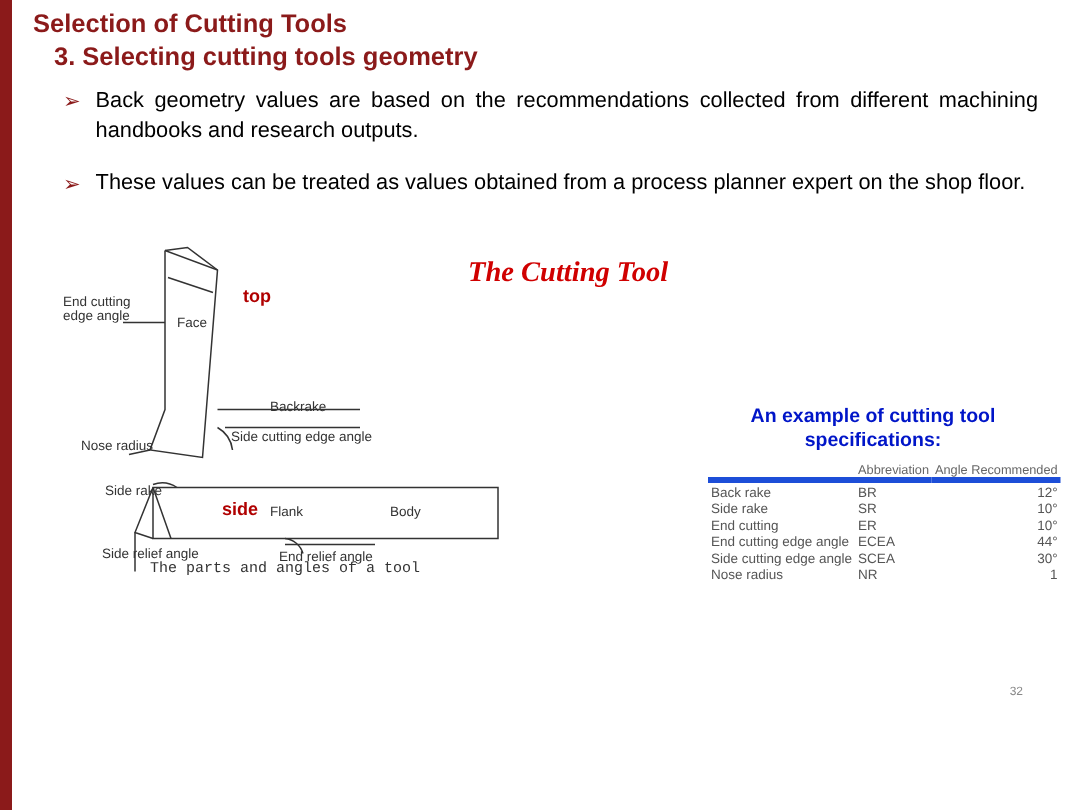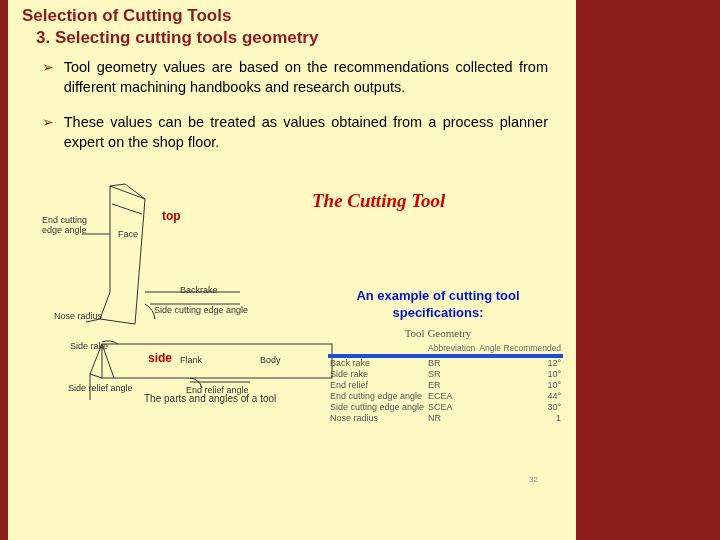--- a/index.html
+++ b/index.html
@@ -5,23 +5,23 @@
   * { box-sizing: border-box; margin: 0; padding: 0; }
   body {
     width: 720px;
     height: 540px;
     background: #8b1a1a;
     font-family: Verdana, Geneva, sans-serif;
     overflow: hidden;
     position: relative;
   }
   .slide {
-    background: #fef9c3;
+    background: #ffffff;
     margin: 0 0 0 8px;
-    width: 568px;
+    width: 712px;
     height: 540px;
     padding: 6px 18px 6px 14px;
   }
   .title {
     font-size: 17px;
     font-weight: bold;
     color: #8b1a1a;
     margin-bottom: 2px;
   }
   .subtitle {
@@ -88,24 +88,23 @@
     font-size: 9px;
     color: #333;
     line-height: 1.05;
   }
   .dlabel.top { color: #b00000; font-weight: bold; font-size: 12px; text-align: center; }
   .dlabel.side { color: #b00000; font-weight: bold; font-size: 12px; }
   .caption {
     position: absolute;
     bottom: 30px;
     left: 60px;
-    font-family: Liberation Sans, sans-serif;
+    font-family: Liberation Mono, monospace;
     font-size: 10px;
     color: #333;
-    margin-left: 44px;
   }
   .spec-block {
     position: absolute;
     right: 10px;
     top: 120px;
     width: 220px;
     font-family: Arial, sans-serif;
   }
   .spec-title {
     color: #0015c8;
@@ -153,21 +152,21 @@
 </head>
 <body>
 
 <div class="slide">
   <div class="title">Selection of Cutting Tools</div>
   <div class="subtitle">3. Selecting cutting tools geometry</div>
 
   <div class="bullets">
     <div class="bullet">
       <span class="marker">➢</span>
-      <span>Tool geometry values are based on the recommendations collected from different machining handbooks and research outputs.</span>
+      <span>Back geometry values are based on the recommendations collected from different machining handbooks and research outputs.</span>
     </div>
     <div class="bullet">
       <span class="marker">➢</span>
       <span>These values can be treated as values obtained from a process planner expert on the shop floor.</span>
     </div>
   </div>
 
   <div class="figure-area">
 
     <div class="cutting-tool-title">The Cutting Tool</div>
@@ -216,41 +215,40 @@
       <span class="dlabel" style="left:220px; top:182px;">Body</span>
       <span class="dlabel" style="left:28px; top:210px;">Side
 relief
 angle</span>
       <span class="dlabel" style="left:146px; top:212px;">End relief angle</span>
       <span class="caption">The parts and angles of a tool</span>
     </div>
 
     <div class="spec-block">
       <div class="spec-title">An example of cutting tool specifications:</div>
-      <div class="spec-header">Tool Geometry</div>
       <table class="spec-table">
         <tbody>
             <tr class="th">
           <td></td>
           <td>Abbreviation</td>
           <td>Angle
 Recommended</td>
         </tr>
         <tr>
               <td>Back rake</td>
               <td>BR</td>
               <td>12°</td>
             </tr>
         <tr>
               <td>Side rake</td>
               <td>SR</td>
               <td>10°</td>
             </tr>
         <tr>
-              <td>End relief</td>
+              <td>End cutting</td>
               <td>ER</td>
               <td>10°</td>
             </tr>
         <tr>
               <td>End cutting edge angle</td>
               <td>ECEA</td>
               <td>44°</td>
             </tr>
         <tr>
               <td>Side cutting edge angle</td>

